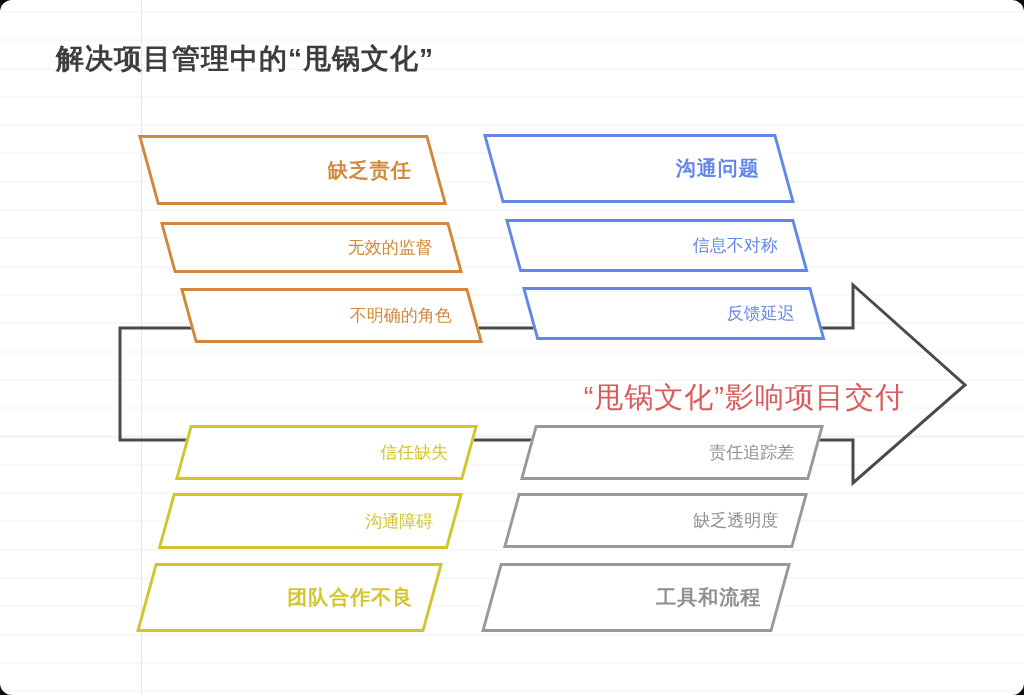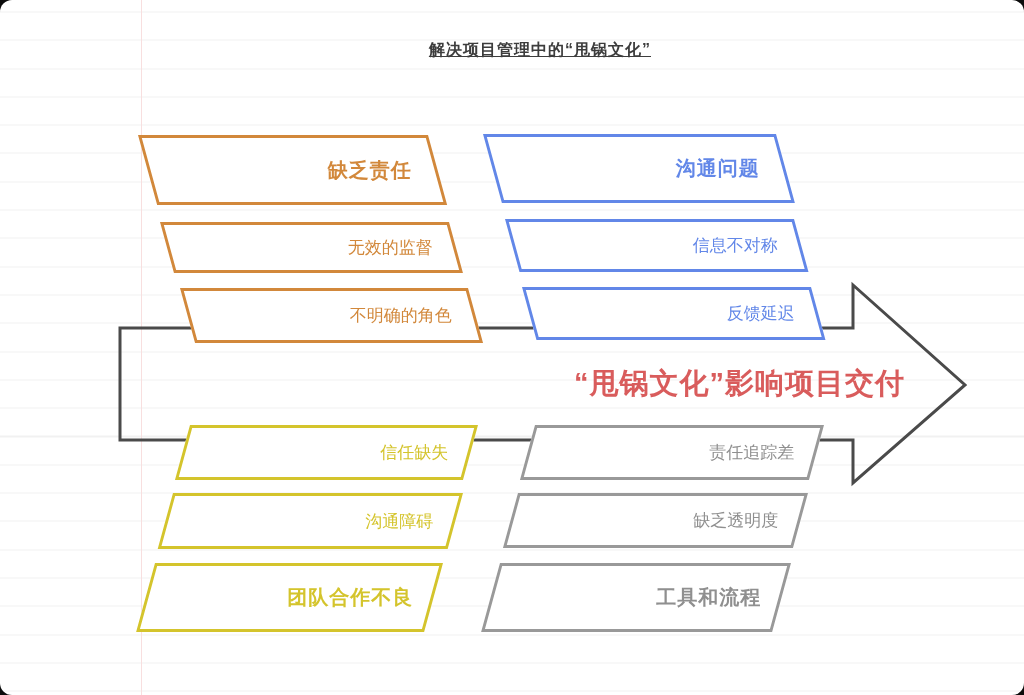--- a/index.html
+++ b/index.html
@@ -7,26 +7,26 @@
     position:relative;width:1024px;height:695px;background-color:#ffffff;
     border-radius:12px;overflow:hidden;
     background-image:
       linear-gradient(to right, transparent 141px, #F8DFDF 141px, #F8DFDF 142px, transparent 142px),
       repeating-linear-gradient(to bottom, #F1F1F1 0px, #F1F1F1 1px, transparent 1px, transparent 28.3px);
     background-position:0 0, 0 11.5px;
     font-family:"Liberation Sans","DejaVu Sans",sans-serif;
   }
   .title{
     position:absolute;left:56px;top:40px;width:968px;z-index:3;
-    text-align:center;font-size:16px;font-weight:bold;color:#3D3D3D;letter-spacing:1px;text-decoration:underline;
+    text-align:left;font-size:28px;font-weight:bold;color:#3D3D3D;letter-spacing:1px;
   }
   .arrow-svg{position:absolute;left:0;top:0;z-index:1;}
   .arrow-label{
-    position:absolute;left:420px;top:362px;width:485px;z-index:2;
-    text-align:right;font-size:29px;font-weight:bold;color:#D95C5C;line-height:42px;letter-spacing:1px;
+    position:absolute;left:420px;top:376px;width:485px;z-index:2;
+    text-align:right;font-size:29px;font-weight:normal;color:#D95C5C;line-height:42px;letter-spacing:1px;
   }
   .shape{
     position:absolute;z-index:2;background:#ffffff;border:3px solid;box-sizing:border-box;
     transform-origin:0 0;
   }
   .lean-up{transform:skewX(15.3deg);}
   .lean-down{transform:skewX(-15.3deg);}
   .shape .inner{
     width:100%;height:100%;box-sizing:border-box;transform-origin:0 0;
     display:flex;align-items:center;justify-content:flex-end;

